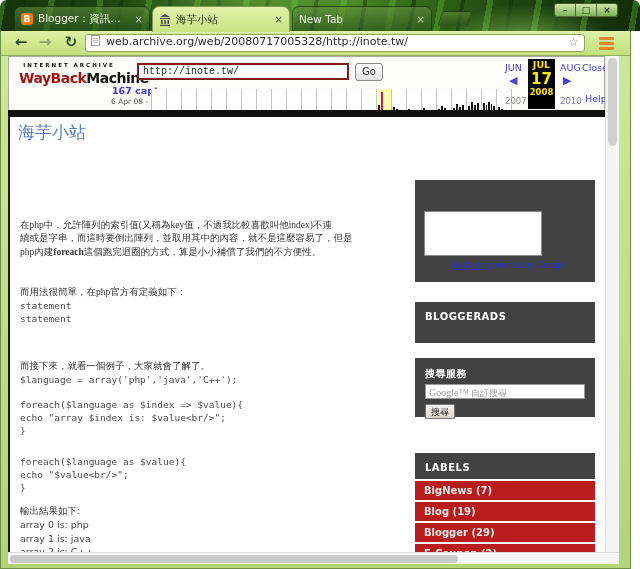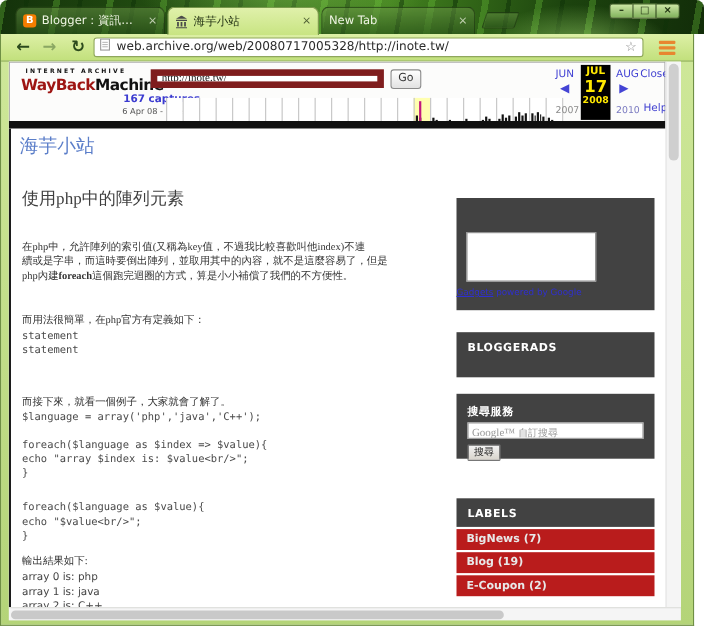--- a/index.html
+++ b/index.html
@@ -57,22 +57,22 @@
   .hscroll{position:absolute;left:7px;top:521px;width:611px;height:12px;background:#f5f5f5;border-top:1px solid #dcdcdc}
   .hthumb{position:absolute;left:2px;top:2px;width:448px;height:8px;background:#c9c9c9;border-radius:4px}
 
   
   .wayback{position:absolute;left:0;top:0;width:597px;height:54px;background:#fcfcfb;
     border:1px solid #a8a8a8;border-bottom:none;font-family:"DejaVu Sans",sans-serif}
   .wb-logo{position:absolute;left:10px;top:5px;width:100px;text-align:center}
   .wb-arc{font-size:5.5px;letter-spacing:2px;color:#111;font-weight:bold}
   .wb-name{font-size:14px;font-weight:bold;letter-spacing:-.5px;margin-top:2px}
   .wb-name .red{color:#9e1513}.wb-name .blk{color:#111}
-  .wb-url{position:absolute;left:128px;top:6px;width:212px;height:17px;border:6px solid #7f1d1d;
-    font-size:10px;padding:0 4px;color:#222;font-family:Liberation Serif, serif}
+  .wb-url{position:absolute;left:128px;top:6px;width:212px;height:17px;border:2px solid #7f1d1d;
+    font-size:10px;padding:0 4px;color:#222;font-family:Liberation Mono, monospace}
   .wb-go{position:absolute;left:346px;top:6px;width:28px;height:18px;border:1px solid #8a8a8a;border-radius:3px;
     background:linear-gradient(#fff,#e2e2e2);font-size:10px;text-align:center;line-height:16px;color:#333}
   .wb-cap1{position:absolute;left:100px;top:28px;width:76px;text-align:center;color:#3b3bd0;font-weight:bold;font-size:9.5px}
   .wb-cap2{position:absolute;left:96px;top:40px;width:84px;text-align:center;color:#555;font-size:7.5px}
   .timeline{position:absolute;left:142px;top:32px;height:22px;display:flex;border-right:1px solid #c4c4c4}
   .tl-cell{position:relative;width:15px;height:22px;background:#fff;border-left:1px solid #c4c4c4;
     display:flex;align-items:flex-end;gap:1px;padding:0 1px}
   .tl-cell.hl{background:#ffffb0}
   .tl-cell i{display:block;width:2px;background:#141414}
   .tl-cell s{position:absolute;left:4px;bottom:0;width:2px;height:19px;background:#c2187e;text-decoration:none}
@@ -100,21 +100,21 @@
     font-family:"Liberation Serif","DejaVu Serif",serif}
   .code{font-size:9.5px;line-height:13px;color:#4a4a4a;white-space:pre;
     font-family:"DejaVu Sans Mono","Liberation Mono",monospace}
   .outtext{font-size:9.5px;line-height:13.4px;color:#444;white-space:nowrap}
   .abs{position:absolute}
 
   
   .sidebox{position:absolute;left:405px;width:180px;background:#424242;color:#fff}
   .sb-head{font-size:10px;font-weight:bold;letter-spacing:.5px;padding:9px 0 0 10px;color:#fff}
   .gadget-box{position:absolute;left:9px;top:31px;width:118px;height:45px;background:#fff;border:1px solid #888}
-  .gadget-link{position:absolute;left:0;top:81px;width:150px;text-align:left;font-size:8px;color:#2f2fd0}
+  .gadget-link{position:absolute;left:0;top:81px;width:150px;text-align:right;font-size:8px;color:#2f2fd0}
   .gadget-link u{text-decoration:underline}
   .cse-wrap{position:absolute;left:10px;top:26px;width:160px;height:15px;background:#fff;border:1px solid #999}
   .cse-text{position:absolute;left:3px;top:2px;font-size:9px;color:#9a9a9a;white-space:nowrap}
   .cse-text .g{font-family:"Liberation Serif","DejaVu Serif",serif;font-size:10px}
   .cse-btn{position:absolute;left:10px;top:46px;width:30px;height:15px;background:linear-gradient(#f2f2f2,#d8d4cc);
     border:1px solid #777;border-radius:1px;font-size:9px;text-align:center;line-height:14px;color:#222}
   .label-row{width:180px;height:19px;background:#b91c1c;color:#e8e8e8;font-size:10px;font-weight:bold;
     padding:4px 0 0 9px;margin-bottom:2px}
 </style>
 </head>
@@ -261,21 +261,20 @@
         <div class="wb-link" style="left:573px;top:5px">Close</div>
         <div class="wb-link" style="left:576px;top:36px">Help</div>
       </div>
 
       <div class="blackbar"></div>
 
       <div class="page">
         <div class="site-title">海芋小站</div>
 
         <div class="article">
-          <div class="art-title">使用php中的陣列元素</div>
 
           <div class="abs" style="top:102px">
             <div class="ptext">在php中，允許陣列的索引值(又稱為key值，不過我比較喜歡叫他index)不連</div>
             <div class="ptext">續或是字串，而這時要倒出陣列，並取用其中的內容，就不是這麼容易了，但是</div>
             <div class="ptext"><span>php內建</span><b>foreach</b><span>這個跑完迴圈的方式，算是小小補償了我們的不方便性。</span></div>
           </div>
 
           <div class="abs" style="top:169px">
             <div class="ptext">而用法很簡單，在php官方有定義如下：</div>
             <div class="code">statement</div>
@@ -323,20 +322,21 @@
           </div>
           <div class="cse-btn">搜尋</div>
         </div>
 
         <div class="sidebox" style="top:336px;height:26px">
           <div class="sb-head">LABELS</div>
         </div>
         <div class="abs" style="left:405px;top:364px">
             <div class="label-row">BigNews (7)</div>
             <div class="label-row">Blog (19)</div>
+            <div class="label-row">Blogger (29)</div>
             <div class="label-row">E-Coupon (2)</div>
           </div>
       </div>
 
       <div class="vscroll">
         <div class="vthumb"></div>
       </div>
     </div>
 
     <div class="hscroll">

